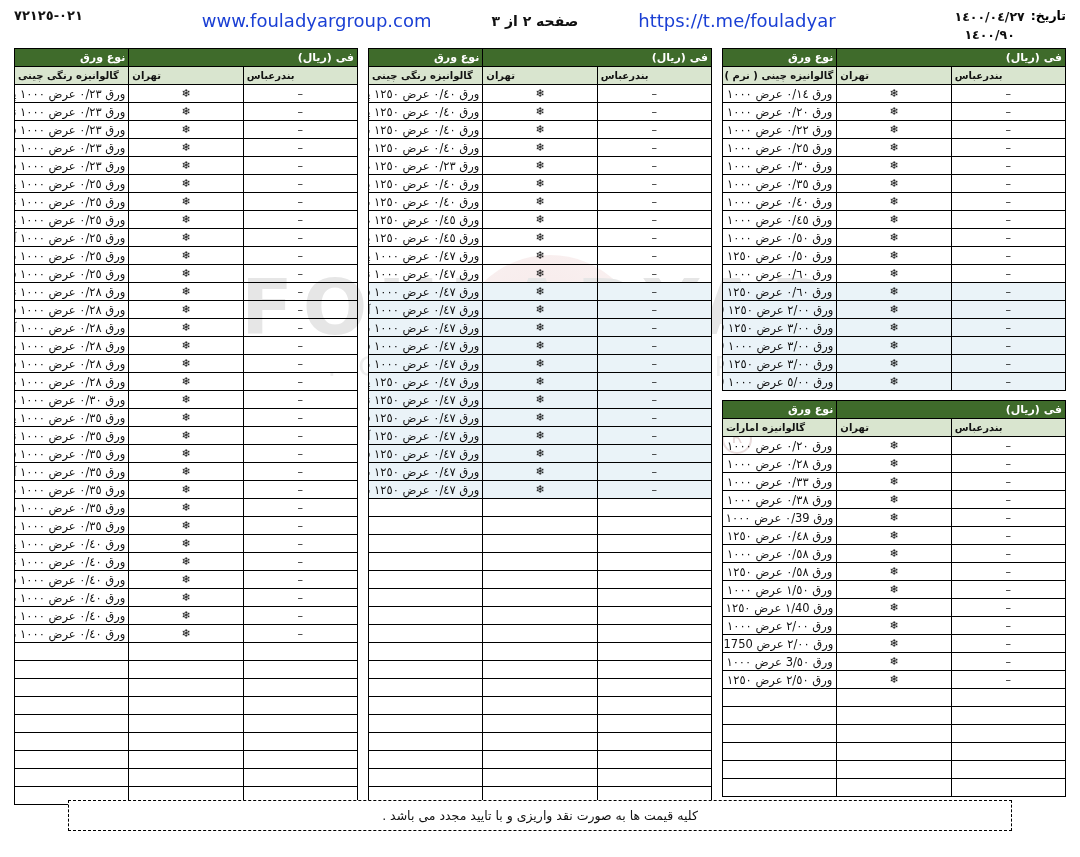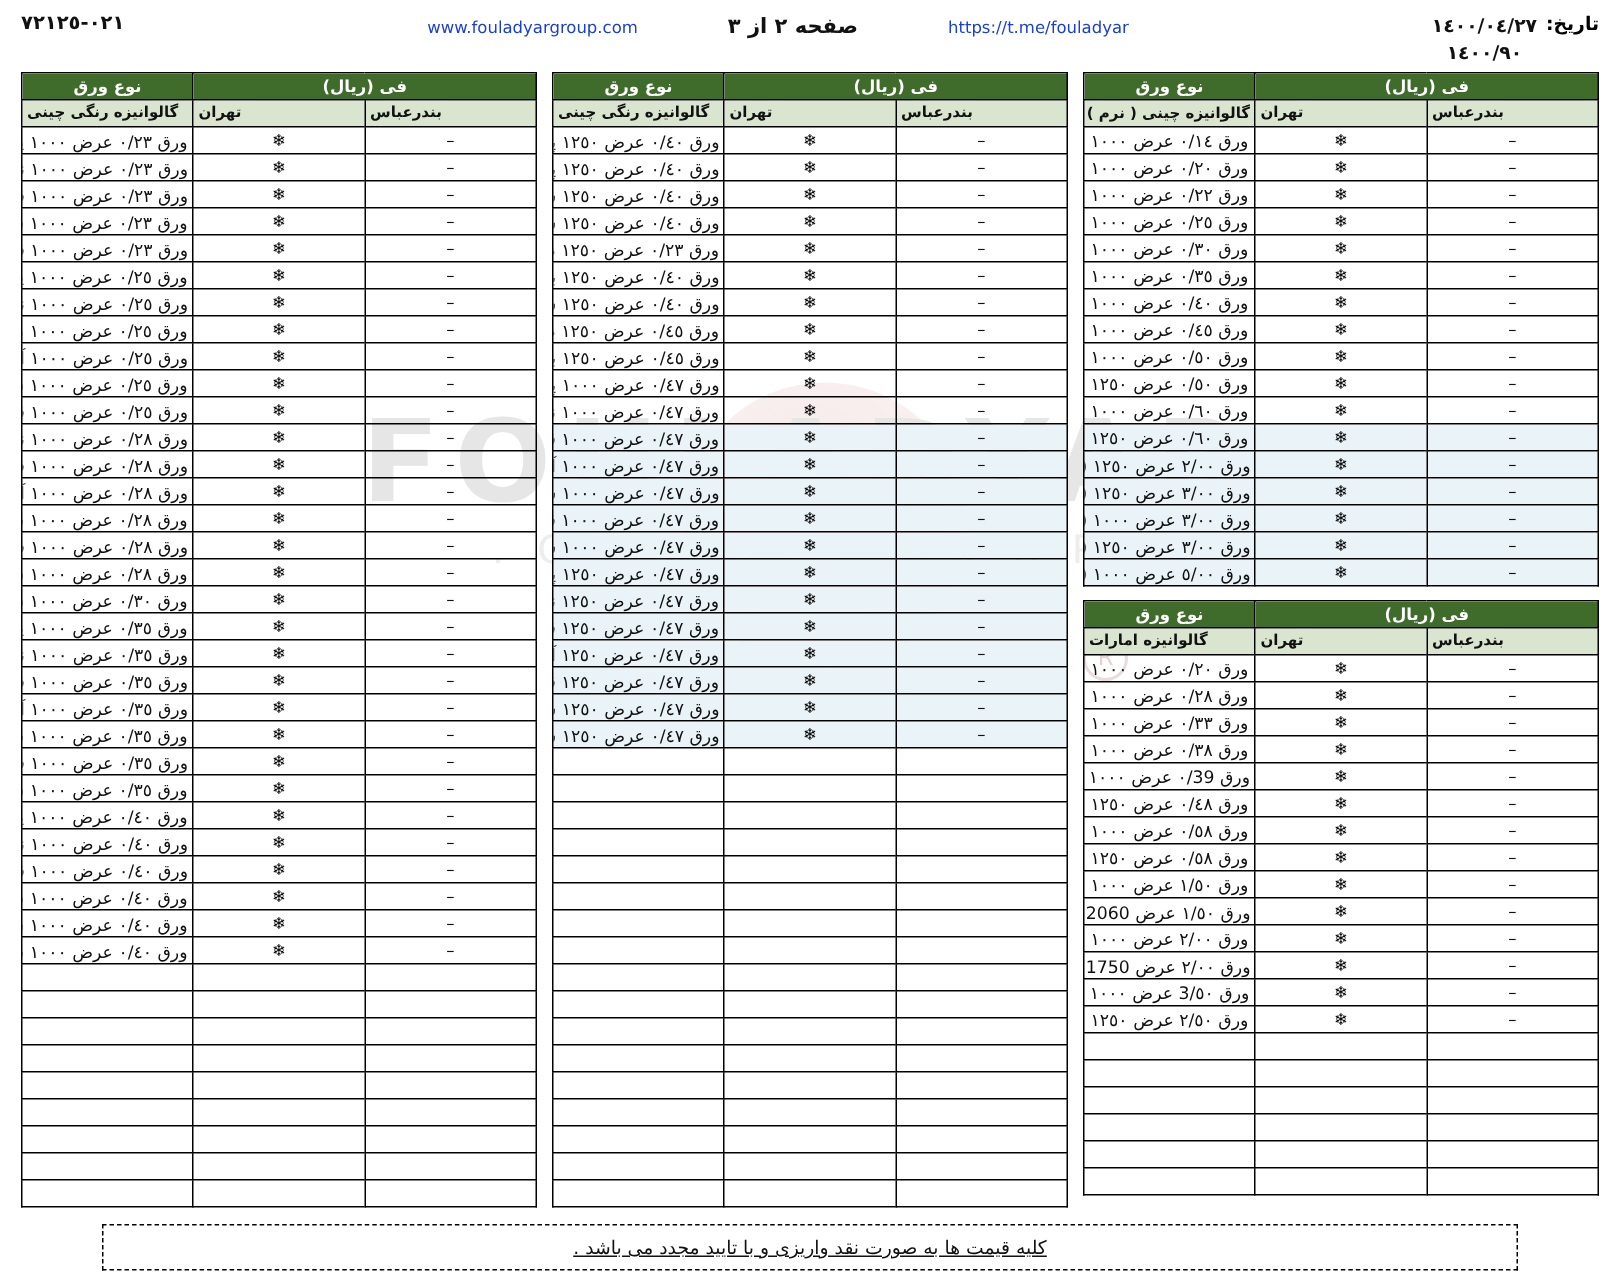--- a/index.html
+++ b/index.html
@@ -85,21 +85,21 @@
     gap: 6px;
     font-weight: bold;
     font-size: 12.5px;
   }
   .hdr-date .lbl { color: #000; }
   .hdr-date .vals { text-align: center; line-height: 1.45; }
   .hdr-tel { font-weight: bold; font-size: 13px; direction: ltr; margin-top: 36px; }
   .hdr-link {
     color: #1a3fd4;
     text-decoration: none;
-    font-size: 11px;
+    font-size: 18px;
     direction: ltr;
   }
   .hdr-page {
     font-weight: bold;
     font-size: 14px;
     text-align: center;
   }
   .hdr-center {
     display: flex;
     gap: 60px;
@@ -134,21 +134,20 @@
     height: 17px;
     padding: 0 3px;
     overflow: hidden;
     white-space: nowrap;
   }
   .grp-head td {
     background: #3f6b2b;
     color: #fff;
     font-weight: bold;
     font-size: 11px;
-    text-align: center;
     height: 16px;
   }
   .sub-head td {
     background: #d9e5cf;
     font-weight: bold;
     font-size: 10px;
     text-align: left;
     height: 19px;
   }
   .sub-head td.title {
@@ -168,28 +167,27 @@
   tr.alt td { background: #eaf3f8; }
   tr.blank td { height: 17px; }
 
   .snow { font-size: 10px; color: #000; }
 
   
   .footer {
     position: absolute;
     left: 68px;
     right: 68px;
-    bottom: 10px;
+    bottom: 26px;
     border: 1px dashed #000;
     text-align: center;
     font-size: 12.5px;
     padding: 7px 0;
     background: #fff;
     z-index: 3;
-    text-decoration: underline;
   }
 </style>
 </head>
 <body>
 
 <div class="wm-circle"></div>
 <div class="watermark">
   <div class="wm-main">FOULADYAR</div>
   <div class="wm-sub">GROUP CORP.</div>
 </div>
@@ -370,21 +368,21 @@
             <td class="name">ورق ٠/٥٨ عرض ١٢٥٠</td>
           </tr>
           <tr>
             <td class="price-cell w-bandar">–</td>
             <td class="price-cell w-tehran snow">❄</td>
             <td class="name">ورق ١/٥٠ عرض ١٠٠٠</td>
           </tr>
           <tr>
             <td class="price-cell w-bandar">–</td>
             <td class="price-cell w-tehran snow">❄</td>
-            <td class="name">ورق ١/٥٠ عرض 2060</td>
+            <td class="name">ورق ١/40 عرض ١٢٥٠</td>
           </tr>
           <tr>
             <td class="price-cell w-bandar">–</td>
             <td class="price-cell w-tehran snow">❄</td>
             <td class="name">ورق ٢/٠٠ عرض ١٠٠٠</td>
           </tr>
           <tr>
             <td class="price-cell w-bandar">–</td>
             <td class="price-cell w-tehran snow">❄</td>
             <td class="name">ورق ٢/٠٠ عرض 1750</td>

